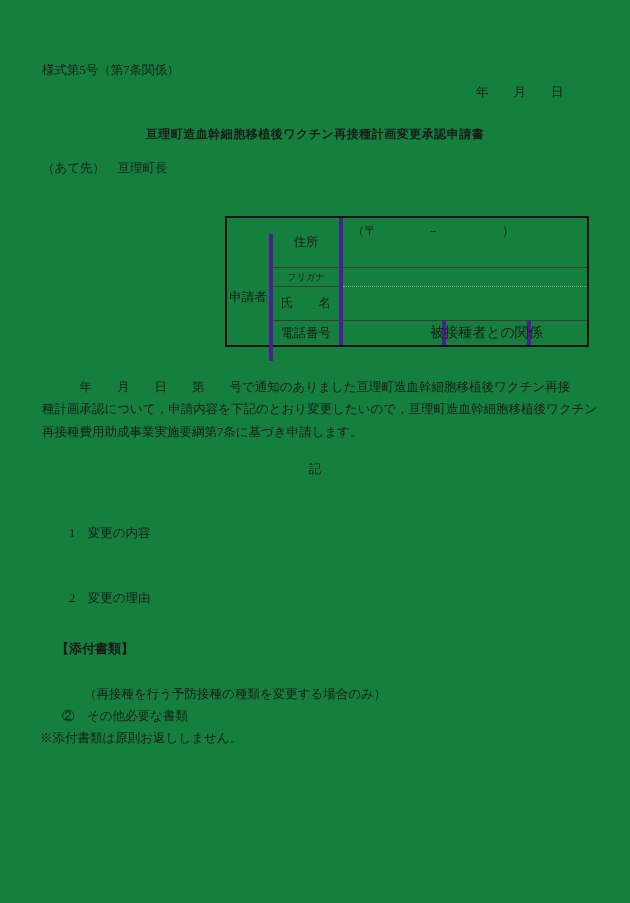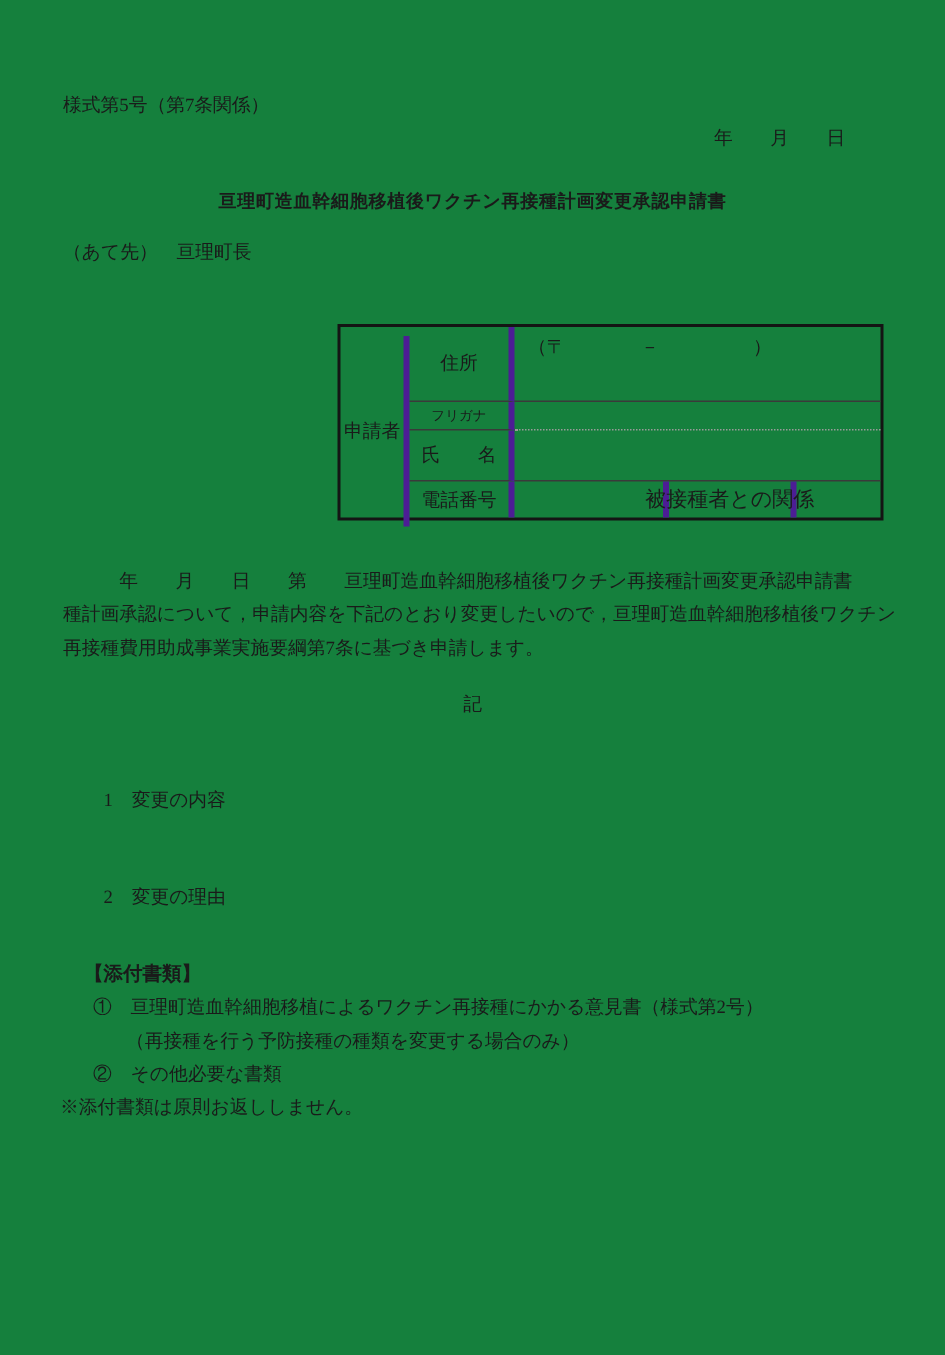--- a/index.html
+++ b/index.html
@@ -44,21 +44,21 @@
     box-sizing: border-box;
     display: flex;
     align-items: center;
     justify-content: center;
     white-space: pre;
   }
   .br { border-right: 4px solid #4c1d95; }
   .bb { border-bottom: 1px solid #3a3a3a; }
   .bb-dot { border-bottom: 1px dotted #9a9a9a; }
 
-  .c-applicant { left: 0; top: 6px; width: 46px; height: 127px; }
+  .c-applicant { left: 0; top: 16px; width: 46px; height: 127px; }
   .c-addr-l    { left: 46px; top: 0; width: 70px; height: 50px; }
   .c-addr-v    { left: 116px; top: 0; width: 244px; height: 50px;
                  justify-content: flex-start; align-items: flex-start;
                  padding: 5px 0 0 9px; }
   .c-furi-l    { left: 46px; top: 50px; width: 70px; height: 19px; font-size: 9px; }
   .c-furi-v    { left: 116px; top: 50px; width: 244px; height: 19px; }
   .c-name-l    { left: 46px; top: 69px; width: 70px; height: 34px; }
   .c-name-v    { left: 116px; top: 69px; width: 244px; height: 34px; }
   .c-tel-l     { left: 46px; top: 103px; width: 70px; height: 24px; }
   .c-tel-v     { left: 116px; top: 103px; width: 103px; height: 24px; }
@@ -112,29 +112,28 @@
     <div class="cell c-name-l br bb">氏　　名</div>
     <div class="cell c-name-v bb"></div>
 
     <div class="cell c-tel-l br">電話番号</div>
     <div class="cell c-tel-v br"></div>
     <div class="cell c-rel-l br">被接種者との関係</div>
     <div class="cell c-rel-v"></div>
   </div>
 
   <div>
-    <div class="para-line pl-0">　　　年　　月　　日　　第　　亘理町造血幹細胞移植後ワクチン再接種計画変更承認申請書</div>
+    <div class="para-line pl-0">　　　年　　月　　日　　第　　号で通知のありました亘理町造血幹細胞移植後ワクチン再接</div>
     <div class="para-line pl-1">種計画承認について，申請内容を下記のとおり変更したいので，亘理町造血幹細胞移植後ワクチン</div>
     <div class="para-line pl-2">再接種費用助成事業実施要綱第7条に基づき申請します。</div>
   </div>
 
   <div class="txt ki">記</div>
 
   <div class="list-item li-0">1　変更の内容</div>
   <div class="list-item li-1">2　変更の理由</div>
 
   <div class="txt att-heading">【添付書類】</div>
-  <div class="txt att-1">①　亘理町造血幹細胞移植によるワクチン再接種にかかる意見書（様式第2号）</div>
   <div class="txt att-1n">（再接種を行う予防接種の種類を変更する場合のみ）</div>
   <div class="txt att-2">②　その他必要な書類</div>
   <div class="txt att-note">※添付書類は原則お返ししません。</div>
 
 </div>
 
 </body></html>

